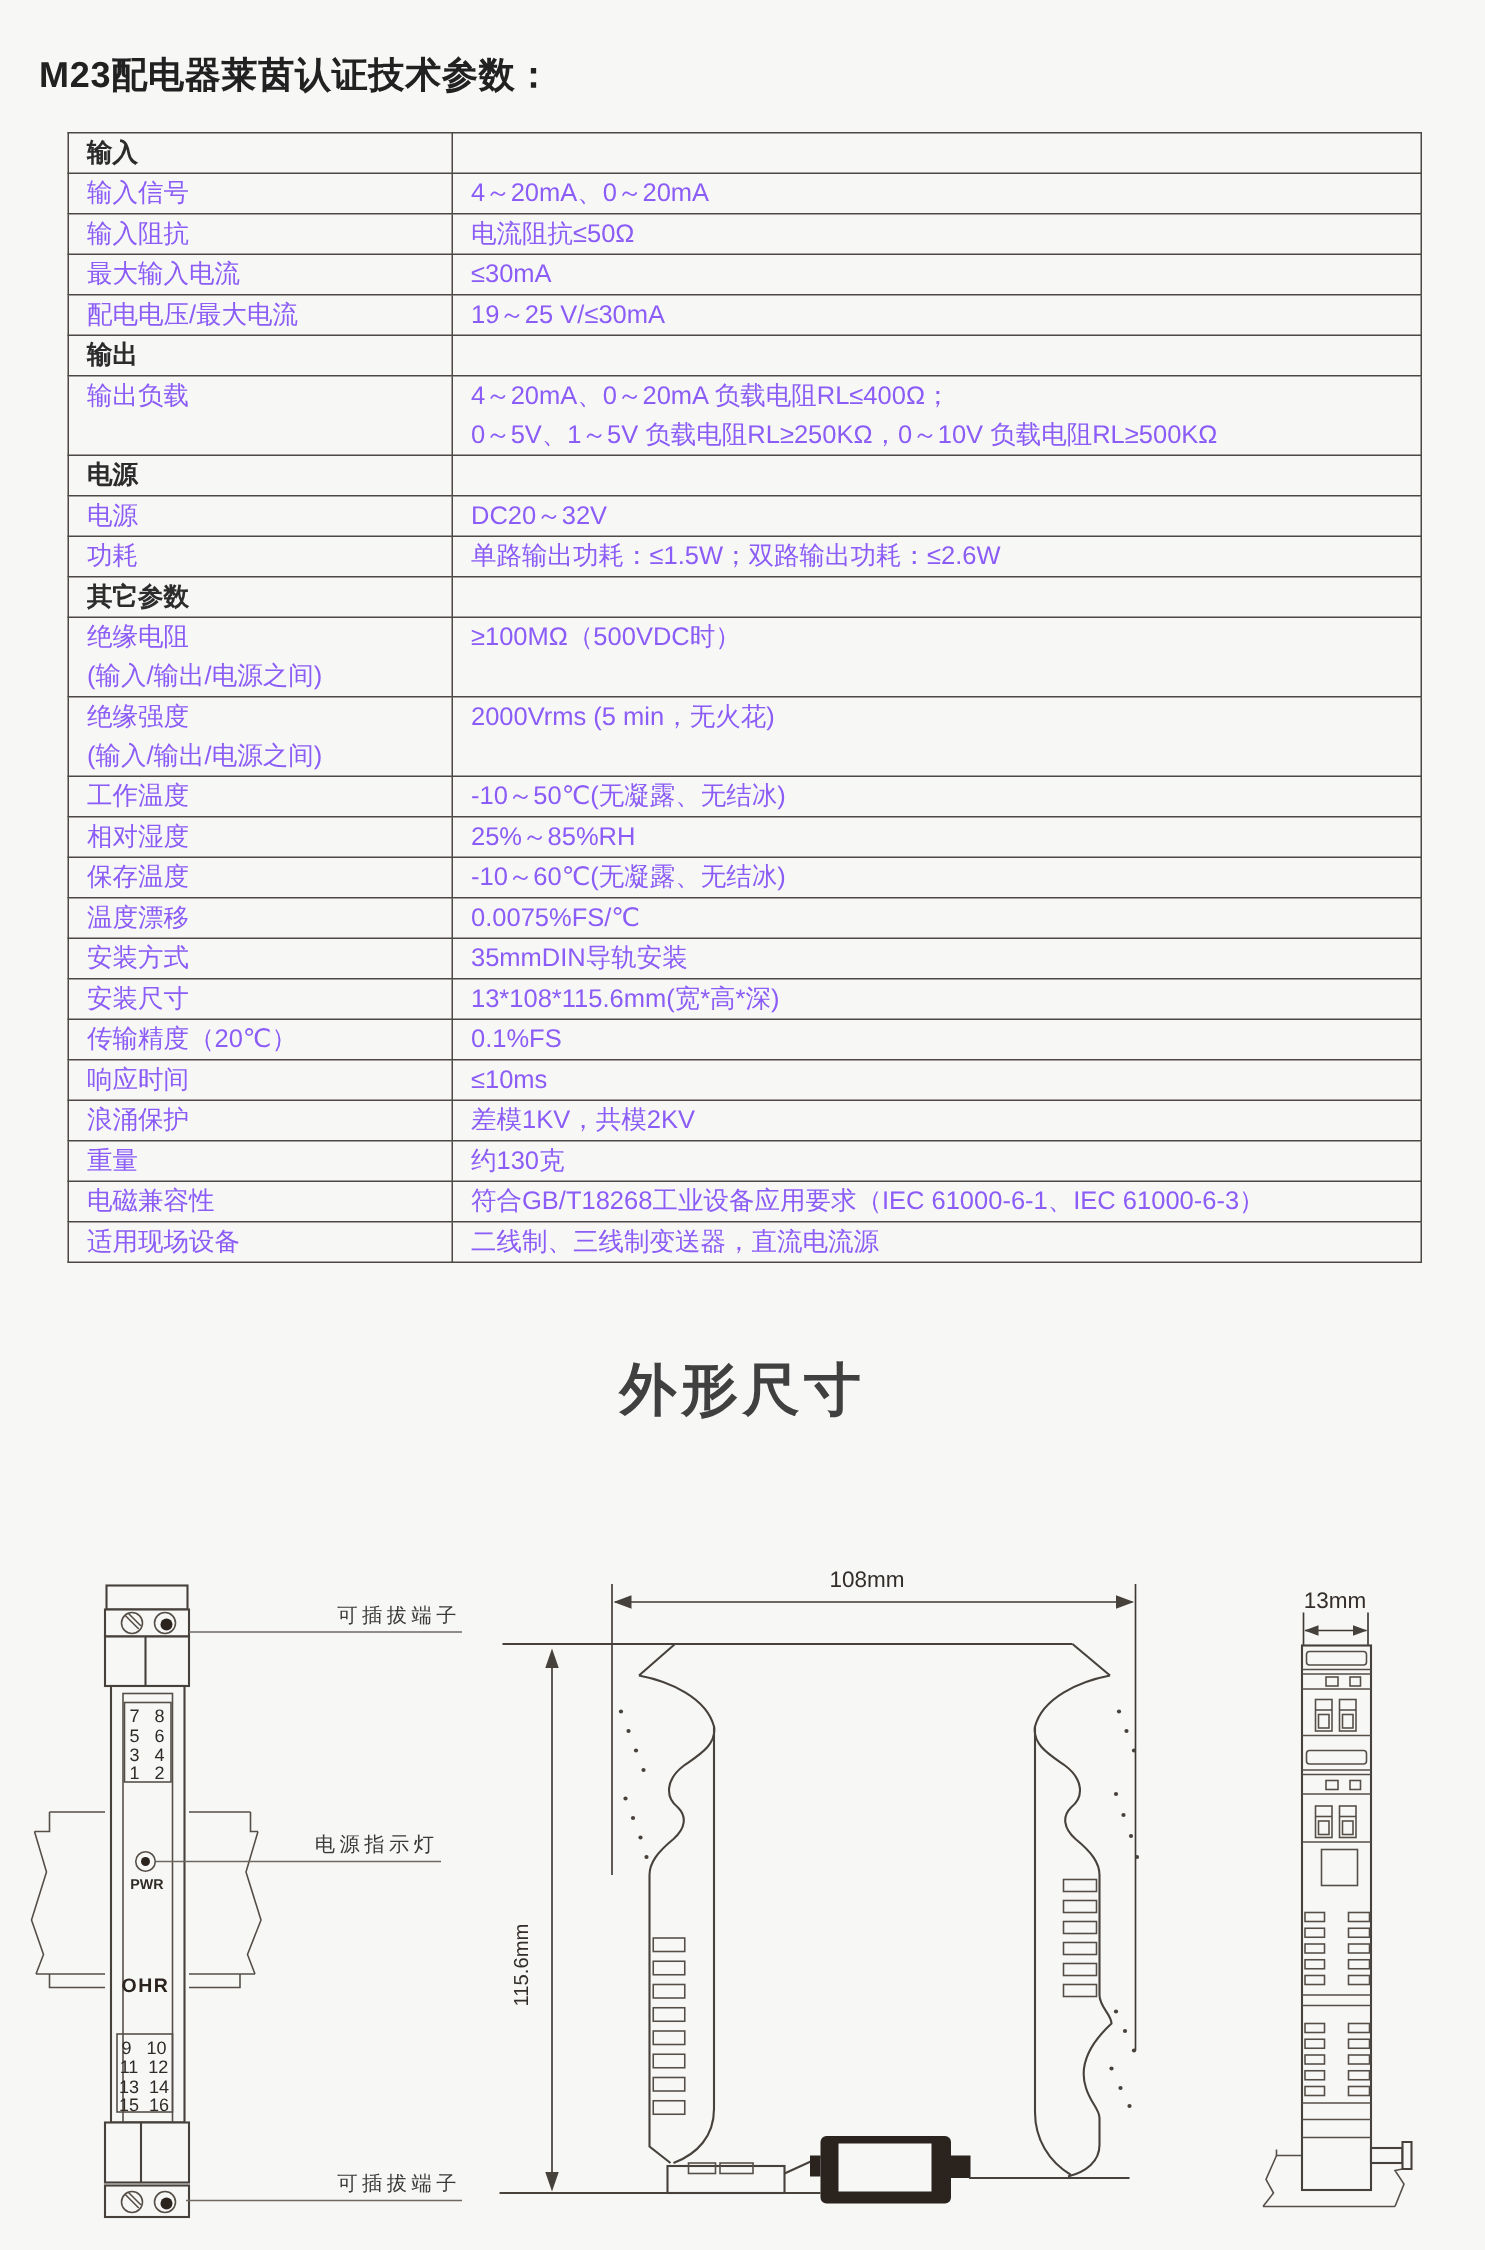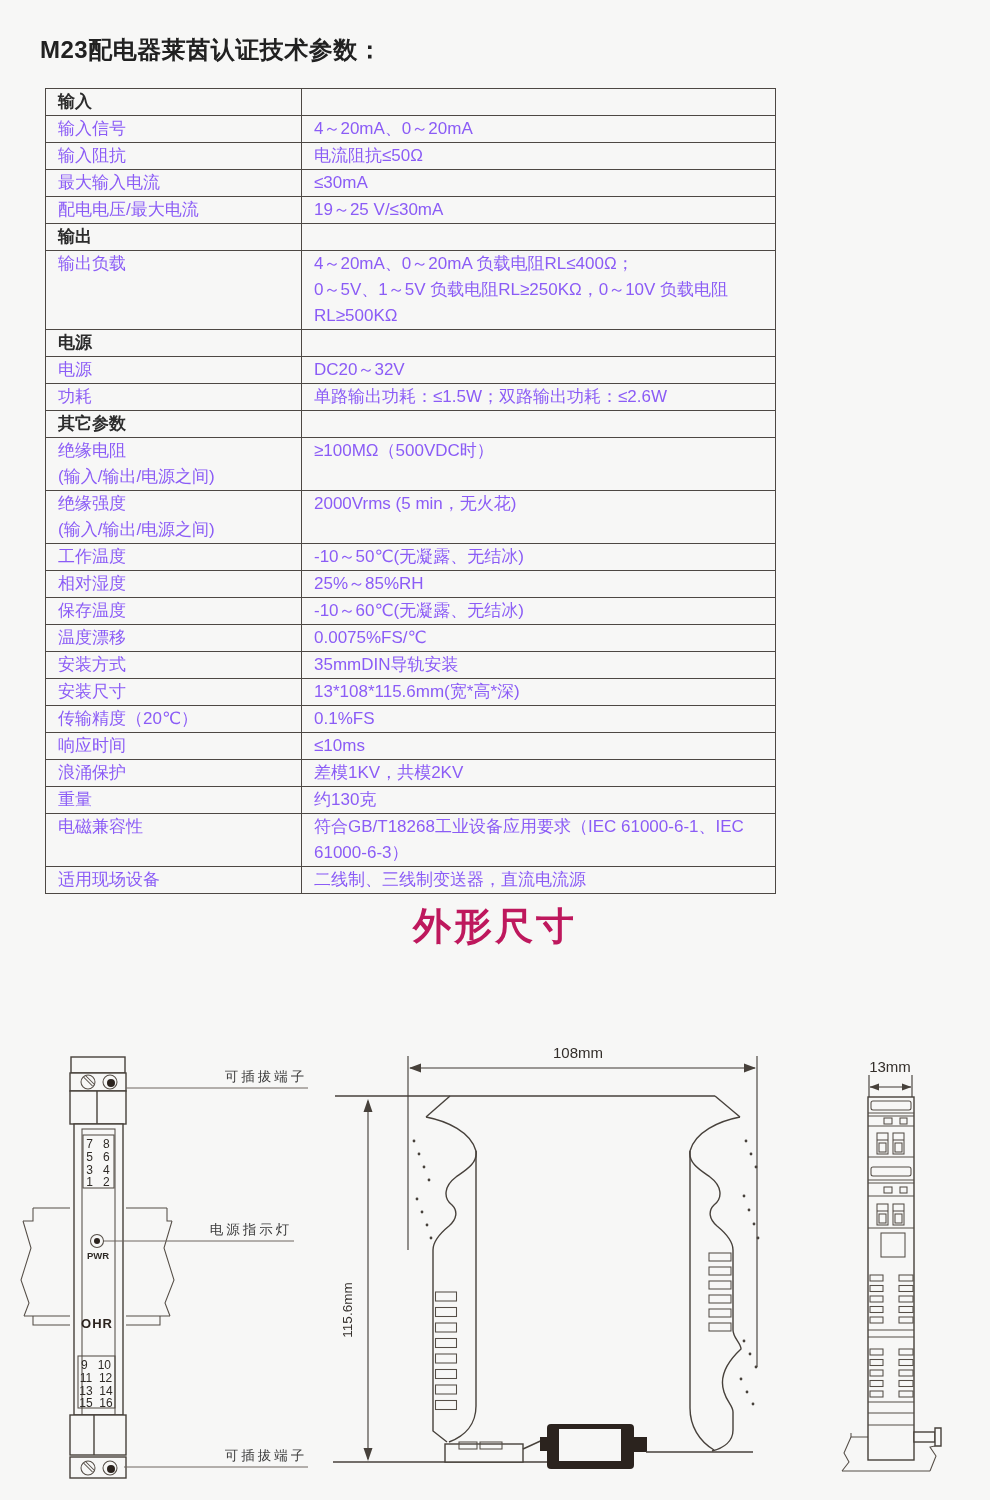--- a/index.html
+++ b/index.html
@@ -3,41 +3,41 @@
 <meta charset="utf-8">
 <style>
   html,body{margin:0;padding:0;}
   body{
     width:990px;height:1500px;position:relative;overflow:hidden;
     background:#f7f7f6;
     font-family:"Liberation Sans","DejaVu Sans",sans-serif;
     color:#383838;
   }
   .title{
-    position:absolute;left:40px;top:18px;
+    position:absolute;left:26px;top:18px;
     font-size:24px;font-weight:bold;color:#212121;letter-spacing:.5px;
   }
   table.spec{
-    position:absolute;left:45px;top:88px;width:731px;
+    position:absolute;left:45px;top:88px;width:903px;
     border-collapse:collapse;table-layout:fixed;
   }
   table.spec td{
     border:1px solid #4d4844;
     font-size:17px;line-height:26px;
     padding:0 6px 0 12px;
     vertical-align:top;
     white-space:pre-line;
     color:#8b5cf6;
   }
   td.c1{width:237px;}
   td.c2{padding-left:14px;margin-top:36px;}
   tr.sec td.c1{font-weight:bold;color:#2c2c2c;}
   .dims-heading{
     position:absolute;left:0;top:901px;width:990px;
-    text-align:center;font-size:38px;font-weight:bold;color:#be185d;
+    text-align:center;font-size:38px;font-weight:bold;color:#404040;
     letter-spacing:3px;
   }
   svg.drawings{position:absolute;left:0;top:0;}
   svg .ln{stroke:#47413b;stroke-width:1.4;fill:none;}
   svg .thin{stroke:#554e47;stroke-width:1.05;fill:none;}
   svg .dimln{stroke:#3f3933;stroke-width:1.1;fill:none;}
   svg .leader{stroke:#6e6760;stroke-width:1;fill:none;}
   svg .fillrect{fill:#f7f7f6;}
   svg .dark{fill:#2b231e;stroke:none;}
   svg .dot{fill:#47413b;stroke:none;}

